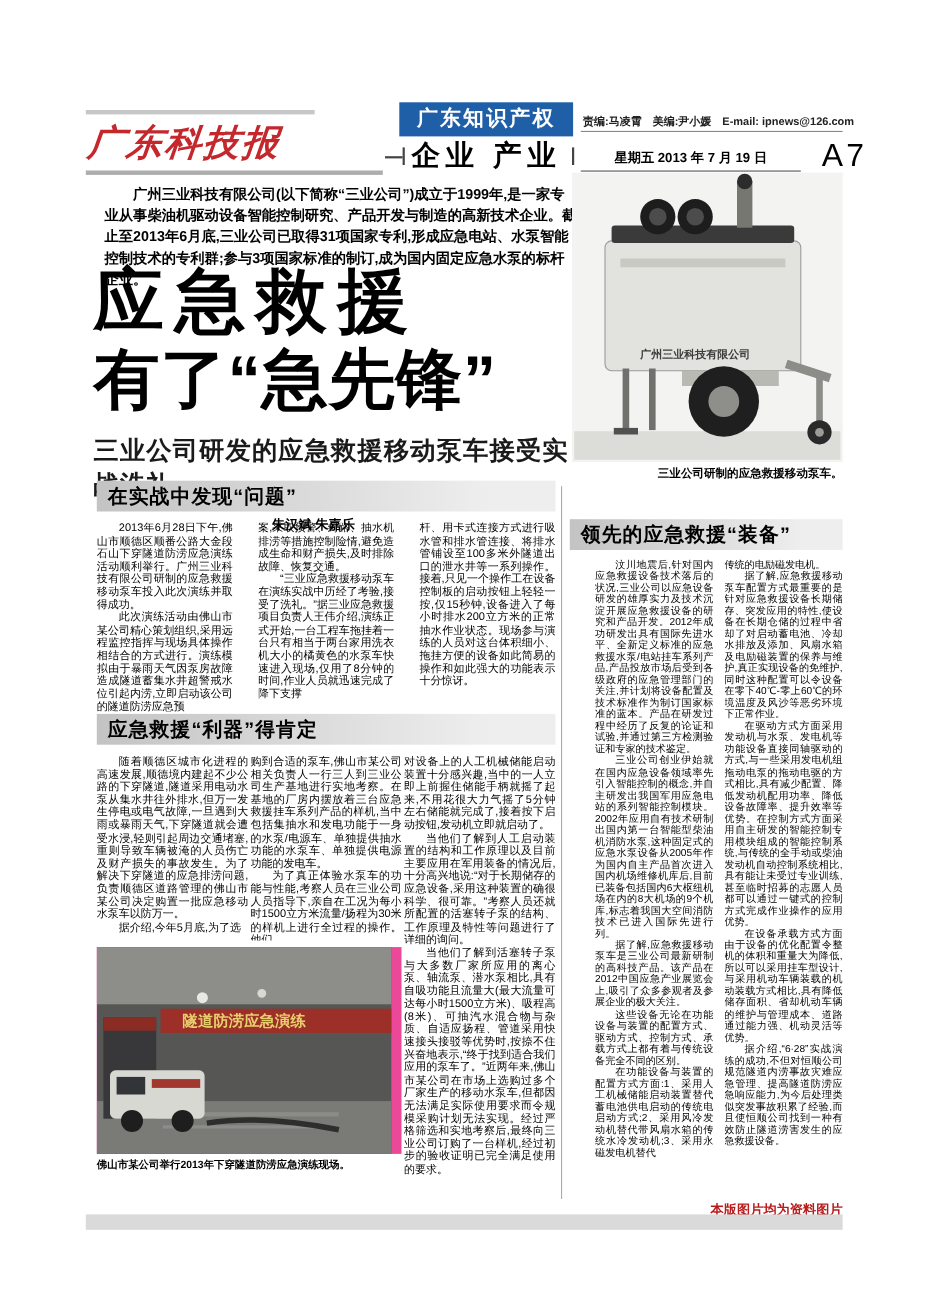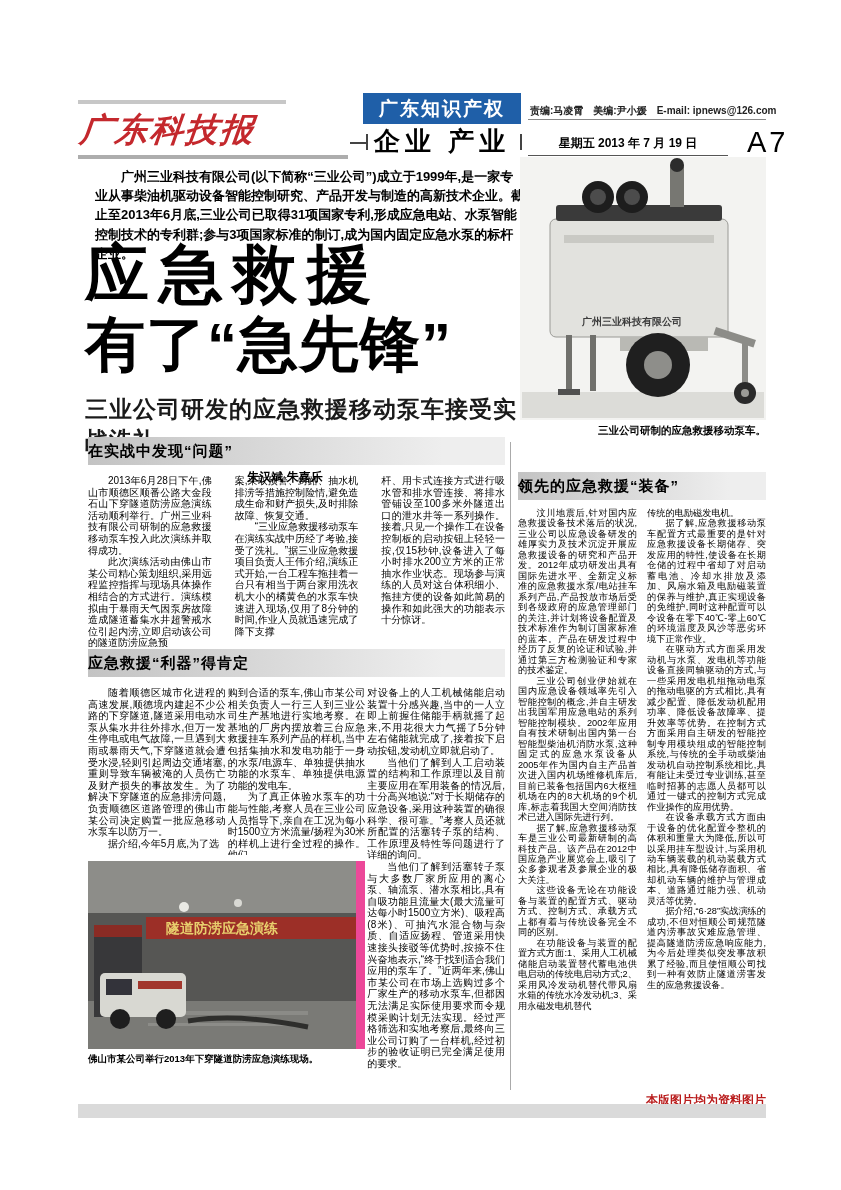--- a/index.html
+++ b/index.html
@@ -33,40 +33,40 @@
   .headline .l2 { font-size:60px; font-weight:900; letter-spacing:1px; line-height:1.08; color:#000; }
   .subtitle { margin-top:16px; font-size:23px; font-weight:600; color:#1a1a1a; letter-spacing:1px; }
   .authors { margin-top:13px; text-align:center; width:400px; font-size:12px; font-weight:bold; color:#000; }
 
   
   .top-photo { position:absolute; left:520px; top:157px; width:246px; height:263px; background:#f4f4f2; }
   .top-photo svg { display:block; }
   .top-caption { position:absolute; left:520px; top:424px; width:246px; text-align:right; font-size:10.5px; font-weight:bold; color:#000; }
 
   
-  .sec-h { height:28px; line-height:28px; font-size:15px; font-weight:bold; color:#000; background:linear-gradient(to right, #c3c3c3, #eeeeee 85%); letter-spacing:1px; }
+  .sec-h { height:28px; line-height:28px; padding-left:10px; font-size:18px; font-weight:bold; color:#000; background:linear-gradient(to right, #c3c3c3, #eeeeee 85%); letter-spacing:1px; }
   .col-text { font-size:10px; line-height:1.16; color:#000; text-align:justify; overflow:hidden; }
   .col-text p { text-indent:2em; }
   .col-text p.cont { text-indent:0; }
 
   .sec1 { position:absolute; left:88px; top:437px; width:417px; }
   .sec1 .cols { display:grid; grid-template-columns:1fr 1fr 1fr; column-gap:23px; margin-top:10px; }
   .sec1 .col-text { height:172px; }
 
   .sec2 { position:absolute; left:88px; top:649px; width:417px; }
   .sec2 .grid { display:grid; grid-template-columns:1fr 1fr 1fr; grid-template-rows:168px 194px auto; column-gap:2px; margin-top:10px; }
   .sec2 .c1 { grid-area:1/1/2/2; } .sec2 .c2 { grid-area:1/2/2/3; }
   .sec2 .c3 { grid-area:1/3/4/4; height:392px; }
   .sec2 .photo { grid-area:2/1/3/3; margin-top:6px; background:#ec4899; }
   .sec2 .photo-cap { grid-area:3/1/4/3; margin-top:4px; font-size:9.5px; font-weight:bold; color:#000; }
 
   .vdivider { position:absolute; left:510px; top:442px; width:1px; height:648px; background:#aaa; }
 
   .sec3 { position:absolute; left:518px; top:472px; width:248px; }
-  .sec3 .cols { display:flex; gap:10px; margin-top:8px; }
+  .sec3 .cols { display:flex; gap:10px; margin-top:8px;margin-left:23px; }
   .sec3 .col-text { width:119px; height:585px; font-size:9.2px; line-height:1.14; }
 
   .foot-note { position:absolute; left:518px; top:1092px; width:248px; text-align:right; font-size:12px; font-weight:bold; color:#b91c1c; }
   .bottom-bar { position:absolute; left:78px; top:1104px; width:688px; height:14px; background:#dadada; }
 </style>
 </head>
 <body>
 
 <div class="page">
 

